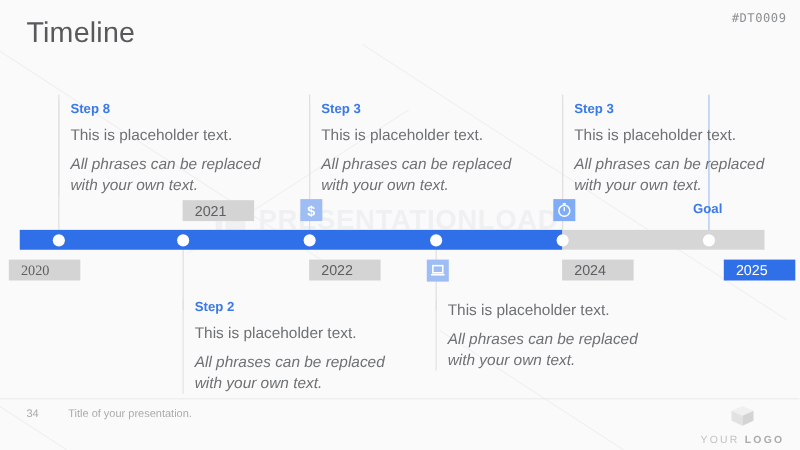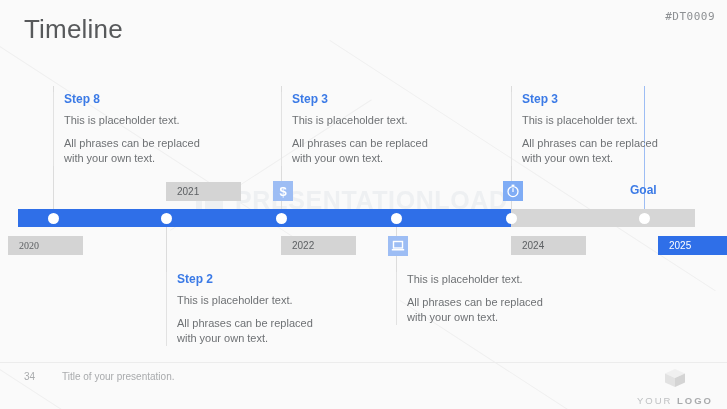--- a/index.html
+++ b/index.html
@@ -42,26 +42,26 @@
         background:#ffffff;margin-left:-5.5px;}
 
   
   .vline{position:absolute;width:1px;background:#dcdcdc;}
   .vline.blue{background:#9dbdf4;}
 
   
   .step{position:absolute;padding-left:11px;}
   .step-line{position:absolute;left:0;top:0;bottom:0;width:1px;background:#e2e2e2;}
   .step-title{font-size:12px;font-weight:bold;color:#3b7ae6;margin:0 0 7px 0;}
-  .step-p{font-size:11px;color:#6e7174;margin:0 0 8px 0;line-height:1.35;}
-  .step-p:last-child{margin-bottom:0;}
+  .step-p{font-size:14px;color:#6e7174;margin:0 0 8px 0;line-height:1.35;}
+  .step-p:last-child{margin-bottom:0;font-style:italic;}
 
   
   .chip{position:absolute;height:19px;line-height:19px;background:#d4d4d4;color:#5d6063;
-        font-size:10px;padding:0 0 0 11px;width:75px;box-sizing:border-box;}
+        font-size:13px;padding:0 0 0 11px;width:65px;box-sizing:border-box;}
   .chip.goal{background:#2f6fe8;color:#ffffff;}
 
   
   .badge{position:absolute;width:20px;height:20px;background:#9dbdf4;
          display:flex;align-items:center;justify-content:center;}
   .badge.dark{background:#7facf5;}
   .badge svg{display:block;}
   .badge .dollar{color:#ffffff;font-size:13px;font-weight:bold;line-height:1;}
 
   

